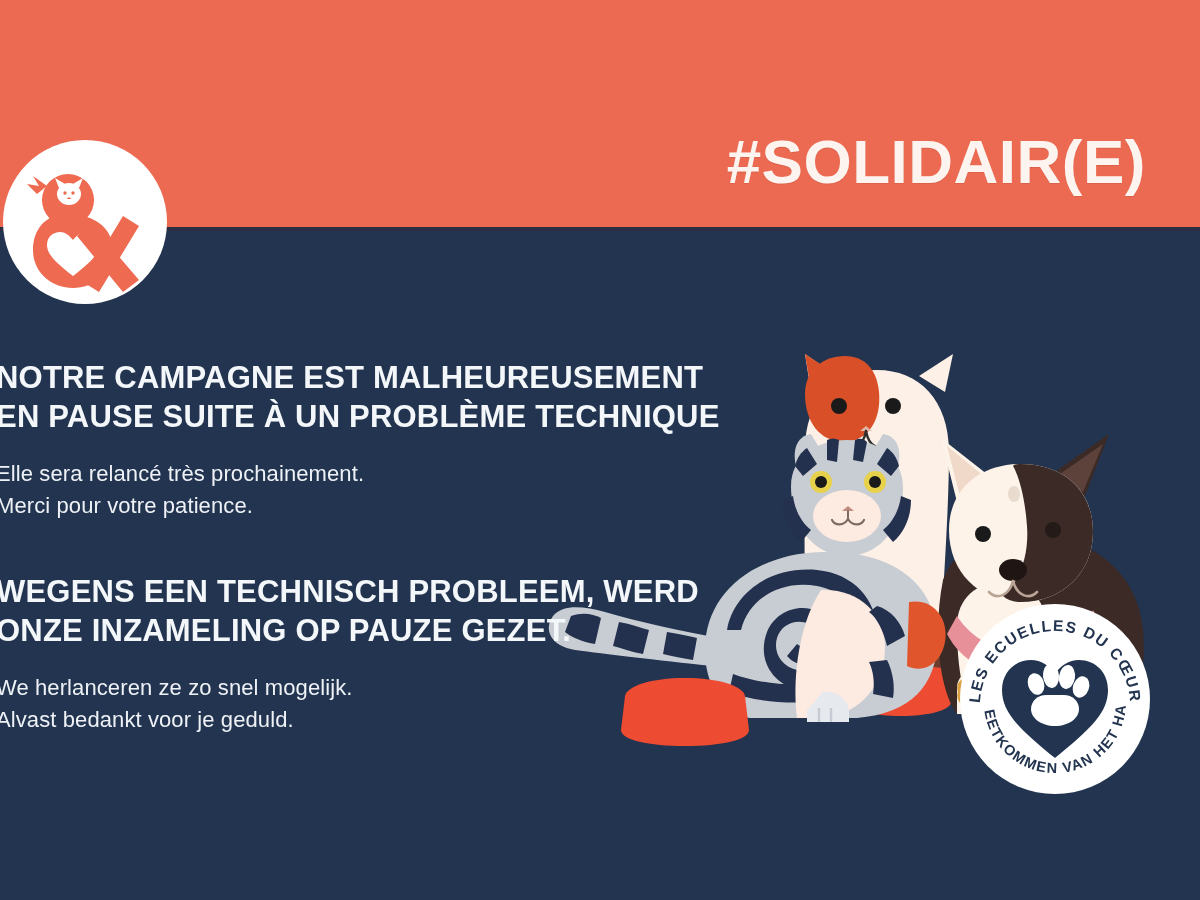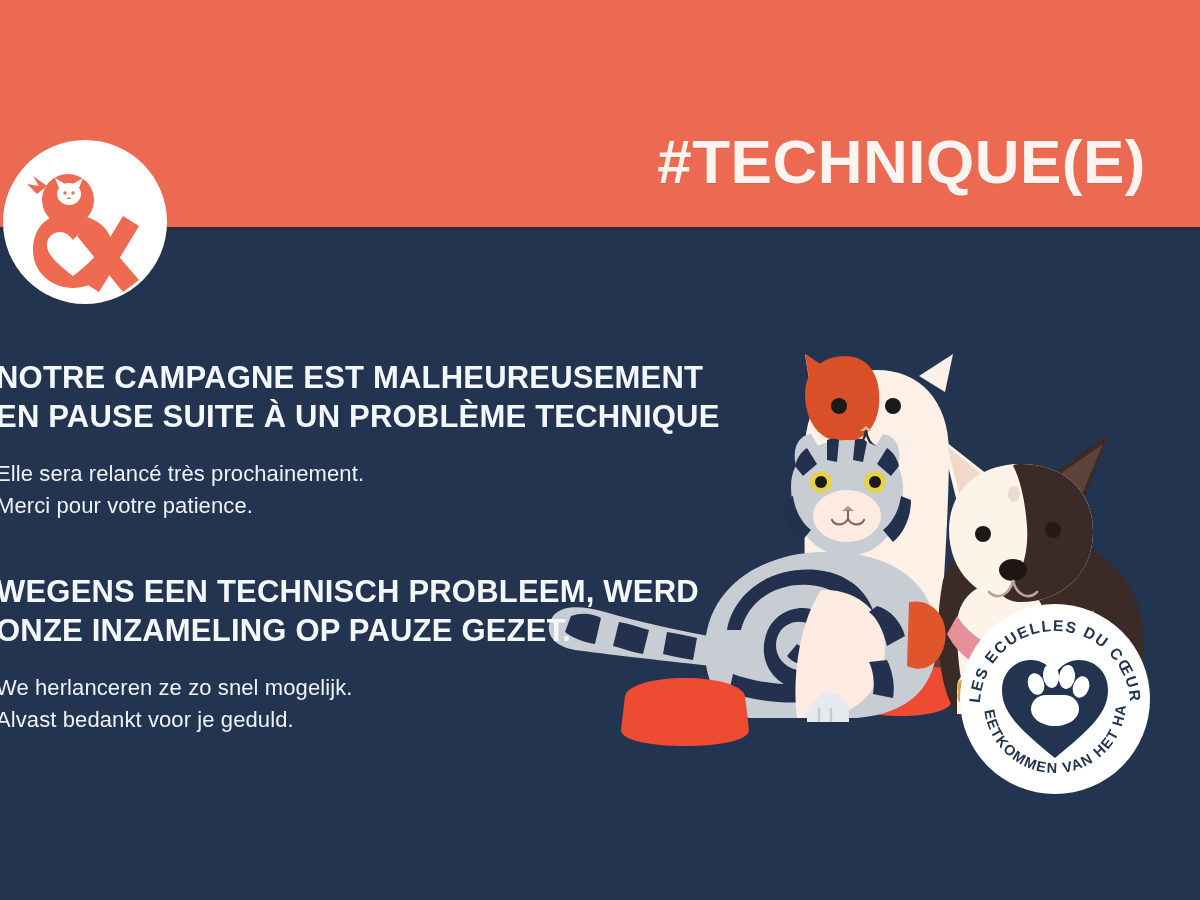--- a/index.html
+++ b/index.html
@@ -171,21 +171,21 @@
                  C 74 95 78 92 83 92
                  C 90 92 96 97 96 105
                  C 96 114 88 122 70 136 Z" fill="#ffffff"></path>
 
         <path d="M88 84 L136 140 L120 152 L74 96 Z" fill="#ee6a50"></path>
         <path d="M136 86 L96 152 L80 142 L120 76 Z" fill="#ee6a50"></path>
       </g>
     </svg>
   </div>
 
-  <div class="hashtag">#TECHNIQUE(E)</div>
+  <div class="hashtag">#SOLIDAIR(E)</div>
 
   <div class="copy fr">
     <div class="headline">
       <span class="line">NOTRE CAMPAGNE EST MALHEUREUSEMENT</span>
       <span class="line">EN PAUSE SUITE À UN PROBLÈME TECHNIQUE</span>
     </div>
     <div class="subcopy">
       <span class="line">Elle sera relancé très prochainement.</span>
       <span class="line">Merci pour votre patience.</span>
     </div>

